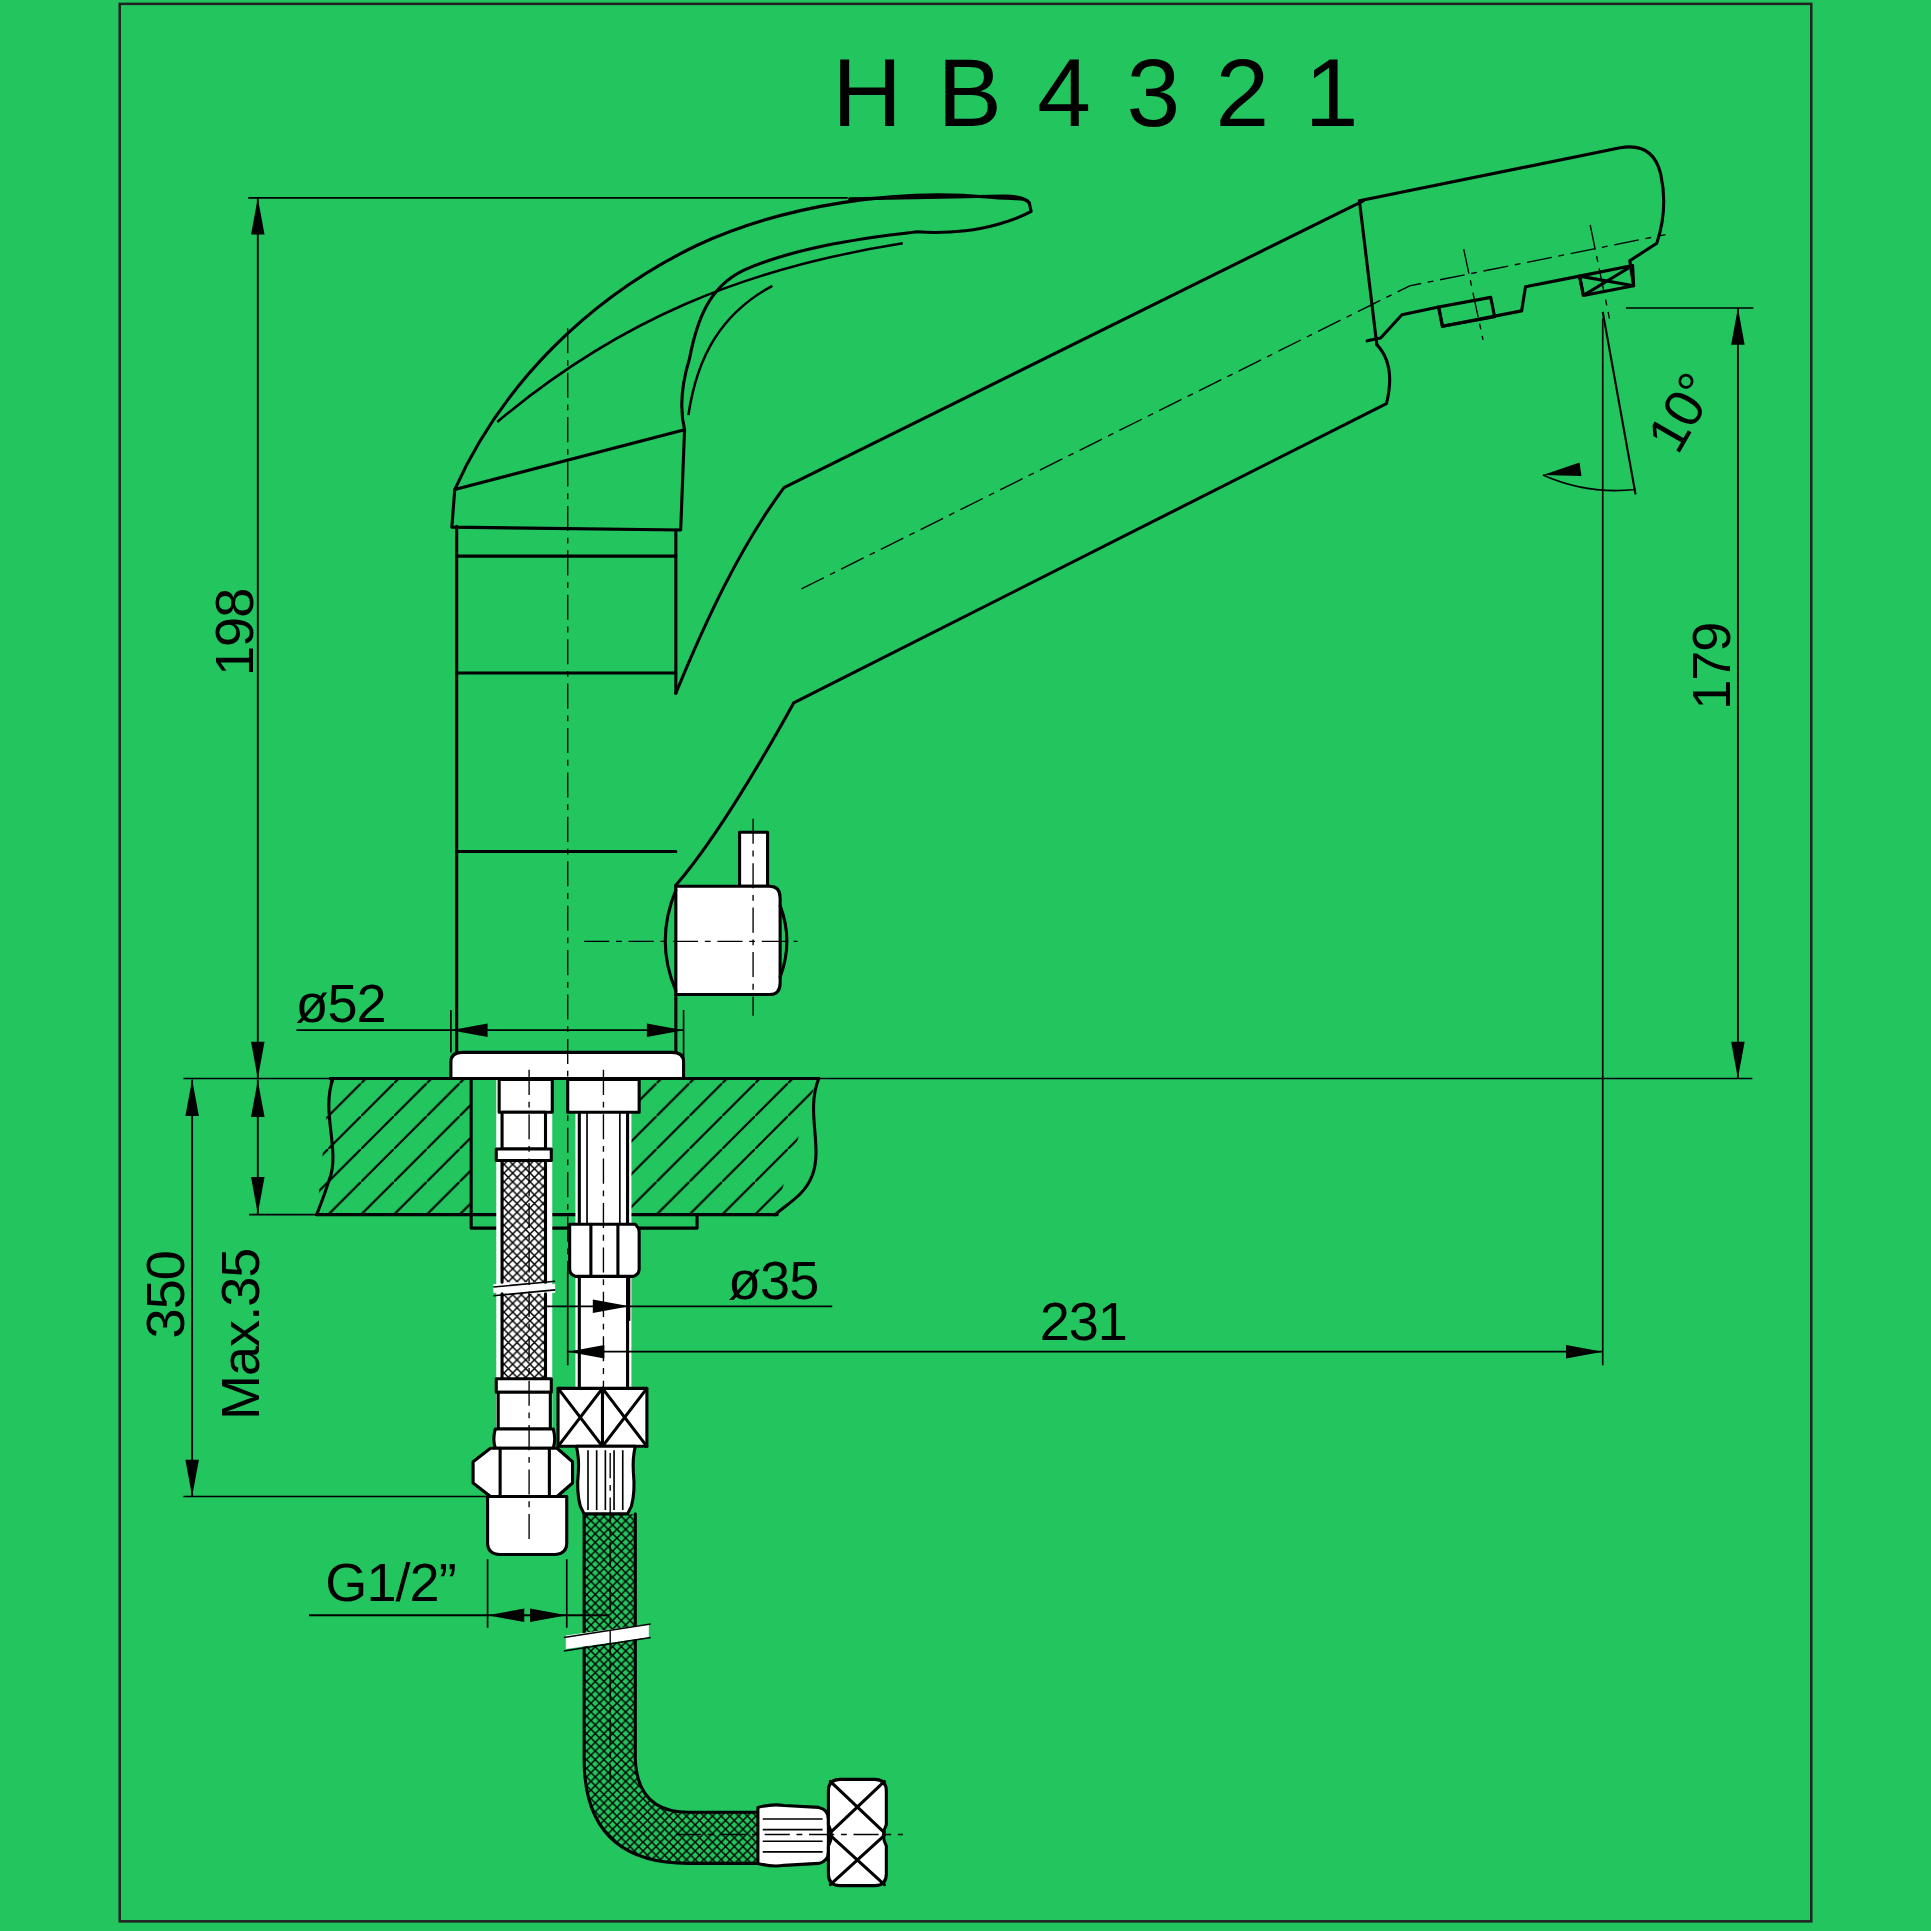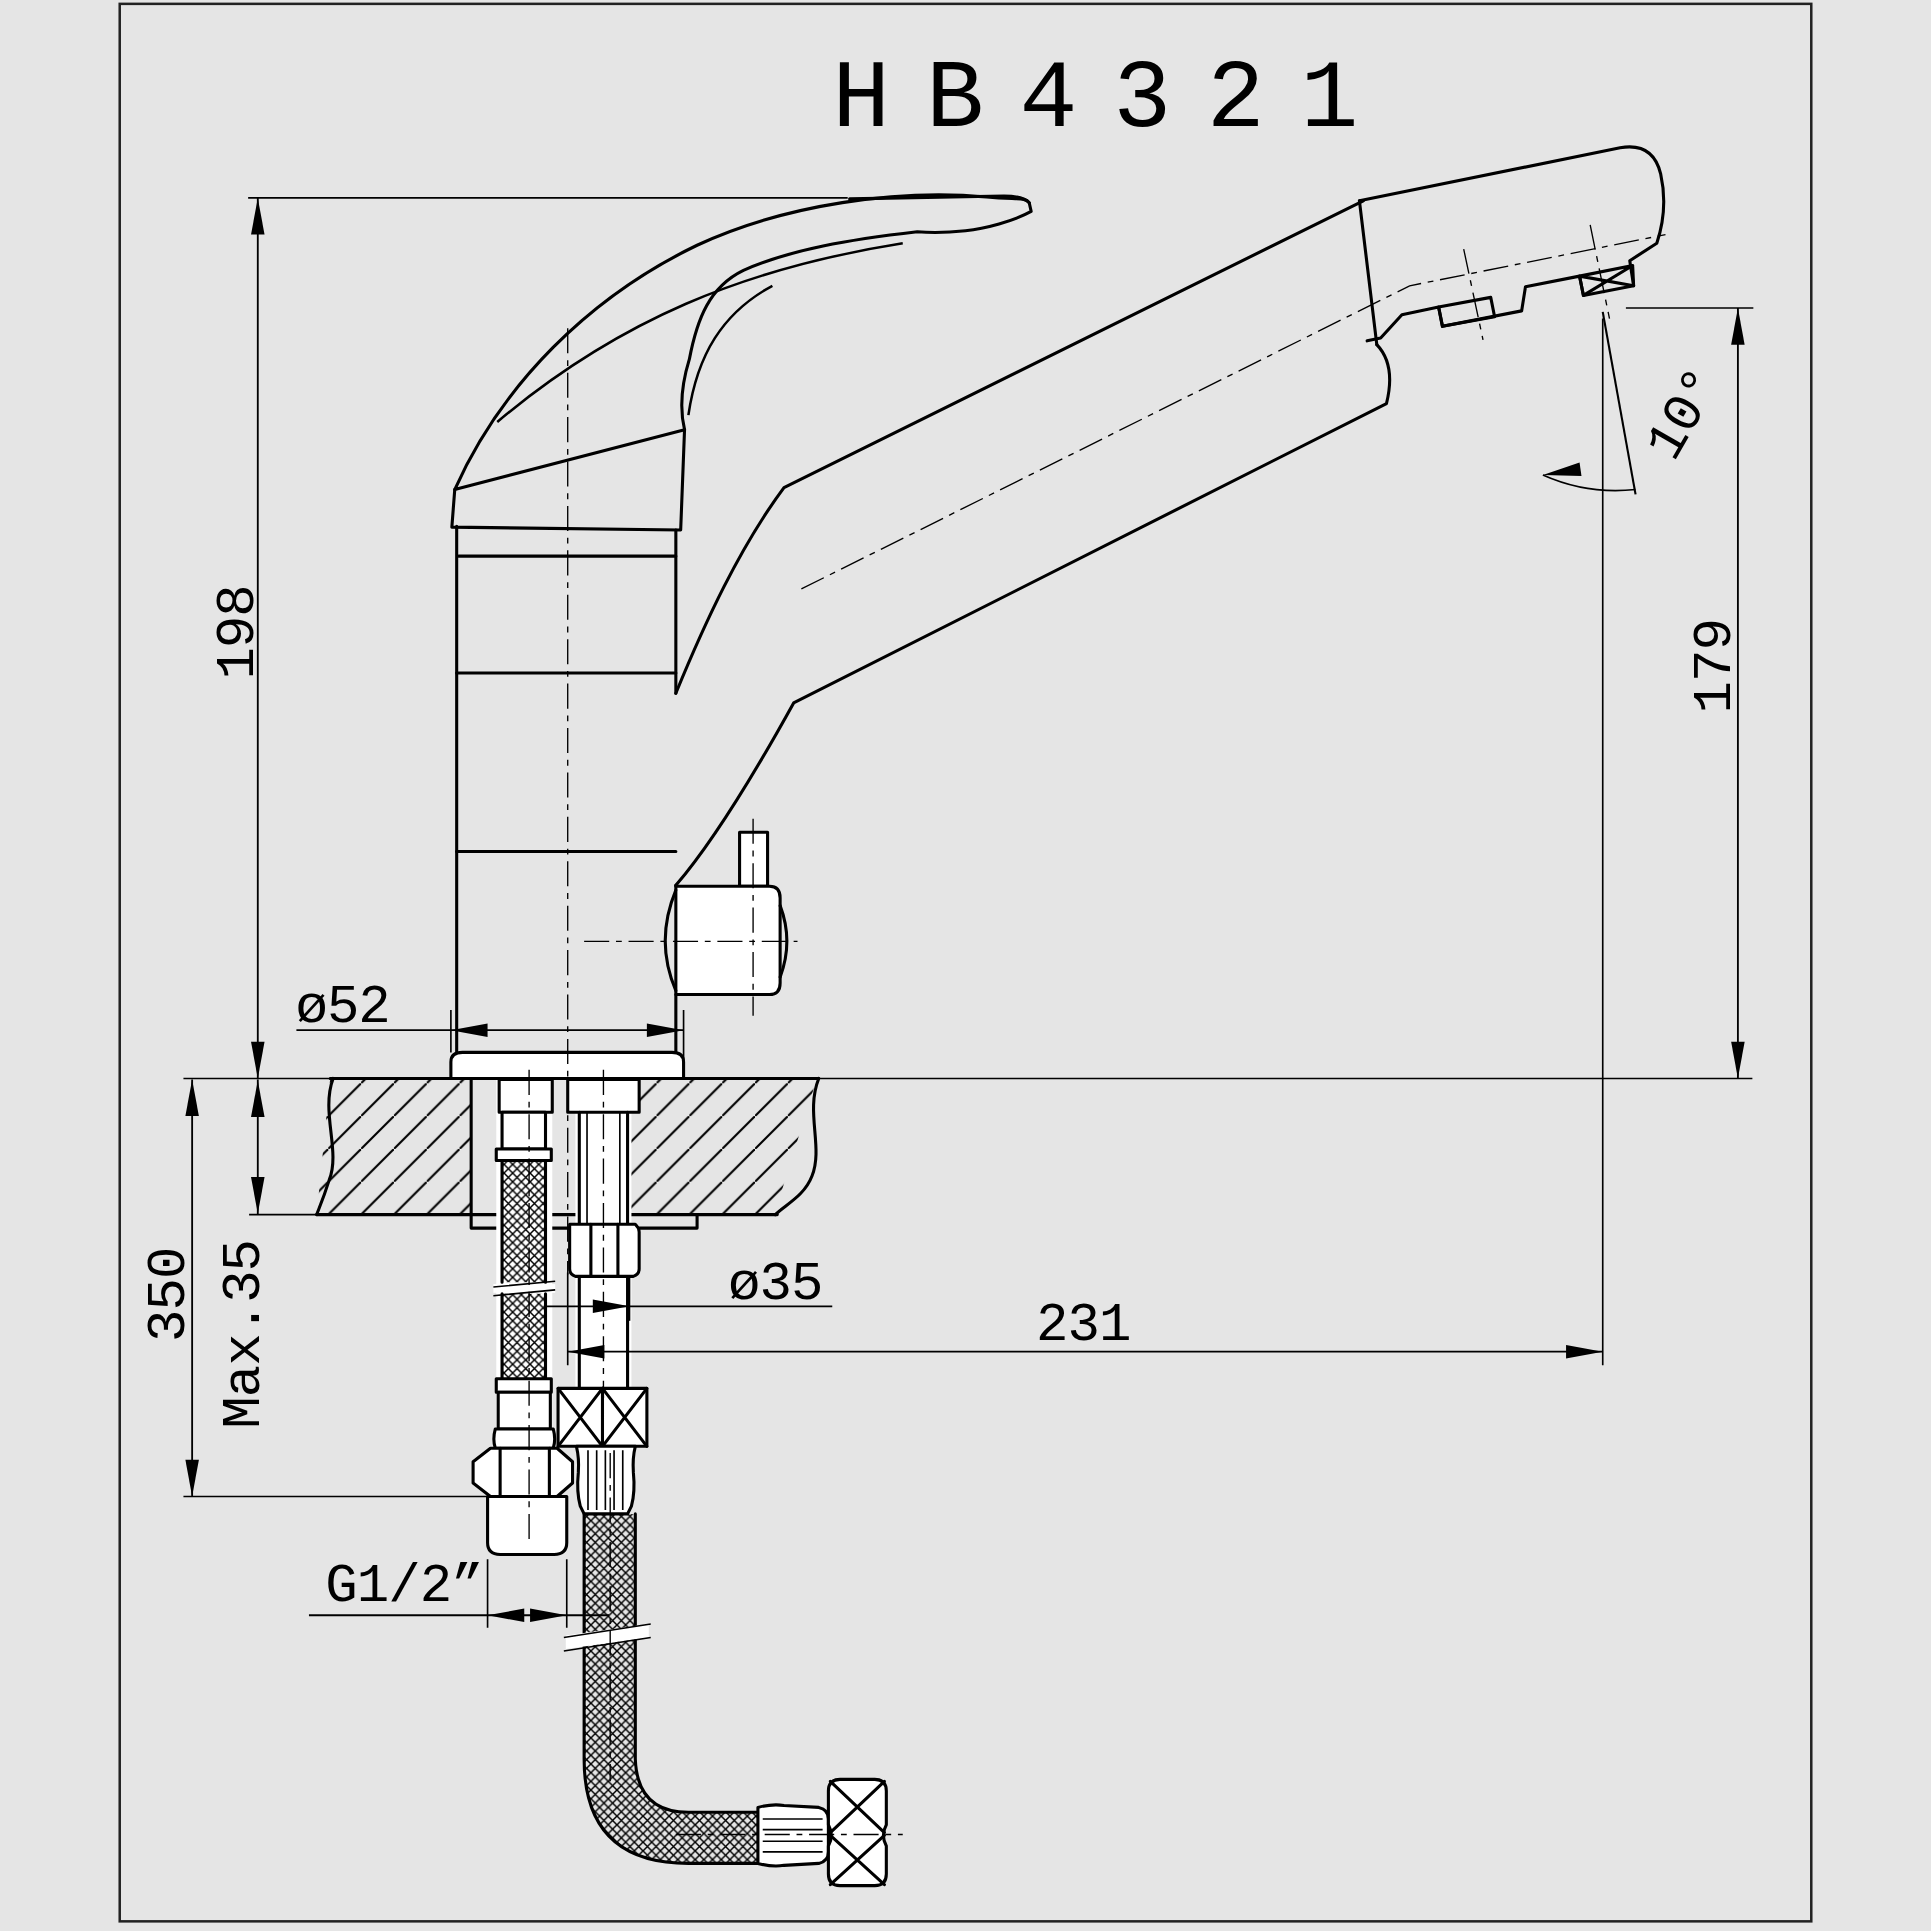--- a/index.html
+++ b/index.html
@@ -1,16 +1,16 @@
 <!DOCTYPE html>
 <html><head>
 <meta charset="utf-8">
 <style>
   html,body{margin:0;padding:0;background:#ffffff;}
-  .page{width:1931px;height:1931px;background:#e5e5e5;position:relative;font-family:Liberation Mono, monospace;}
+  .page{width:1931px;height:1931px;background:#22c55e;position:relative;font-family:Liberation Sans, sans-serif;}
   svg{display:block;}
   .outline{fill:none;stroke:#000;stroke-width:3.2;stroke-linecap:round;stroke-linejoin:round;}
   .outline-f{fill:#fff;stroke:#000;stroke-width:3.2;stroke-linejoin:round;}
   .thin{fill:none;stroke:#000;stroke-width:1.7;}
   .dim{fill:none;stroke:#000;stroke-width:1.9;}
   .cline{fill:none;stroke:#000;stroke-width:1.4;stroke-dasharray:26 7 6 7;}
   .arrow{fill:#000;stroke:none;}
   .dimtext{font-size:56px;fill:#000;letter-spacing:-1px;}
   .titletext{font-size:100px;fill:#000;}
   .frame{fill:none;stroke:#222;stroke-width:2.6;}

